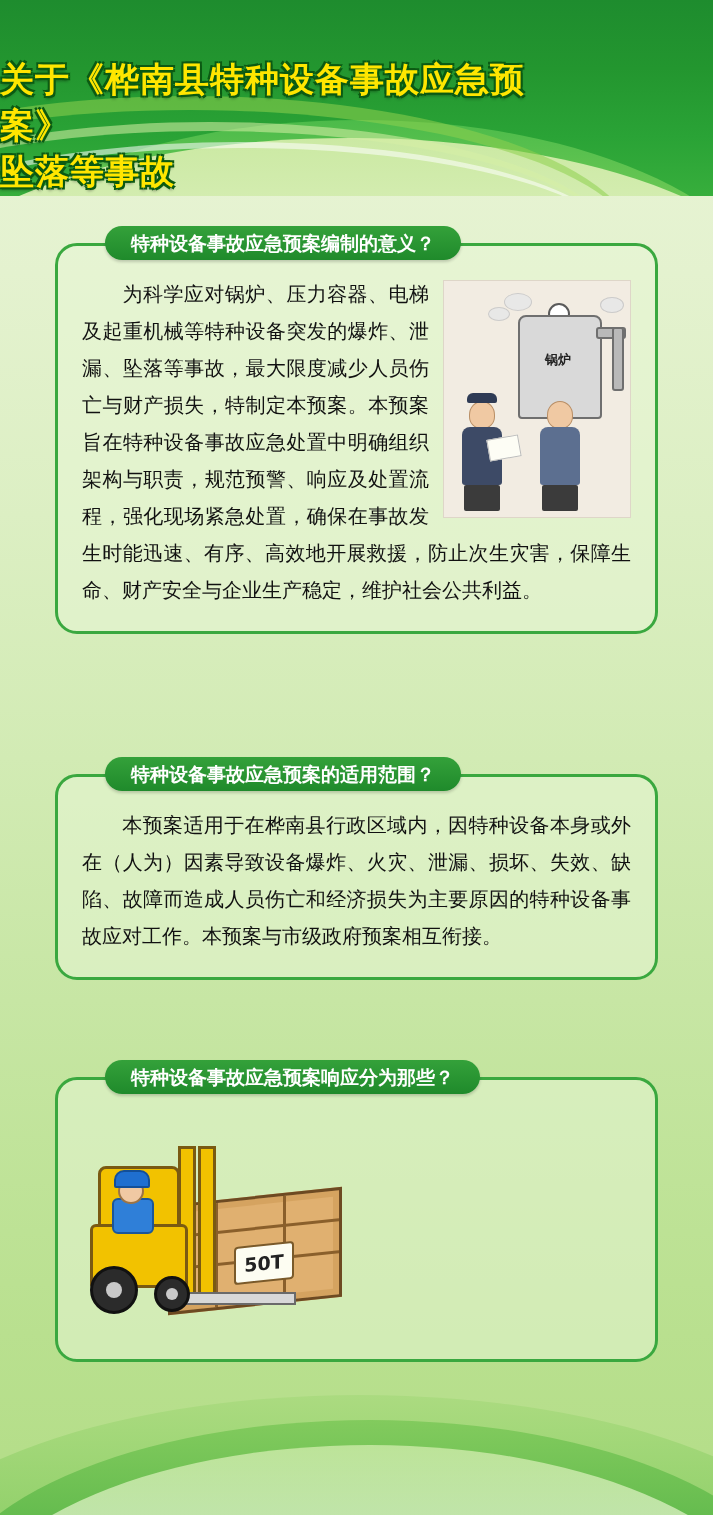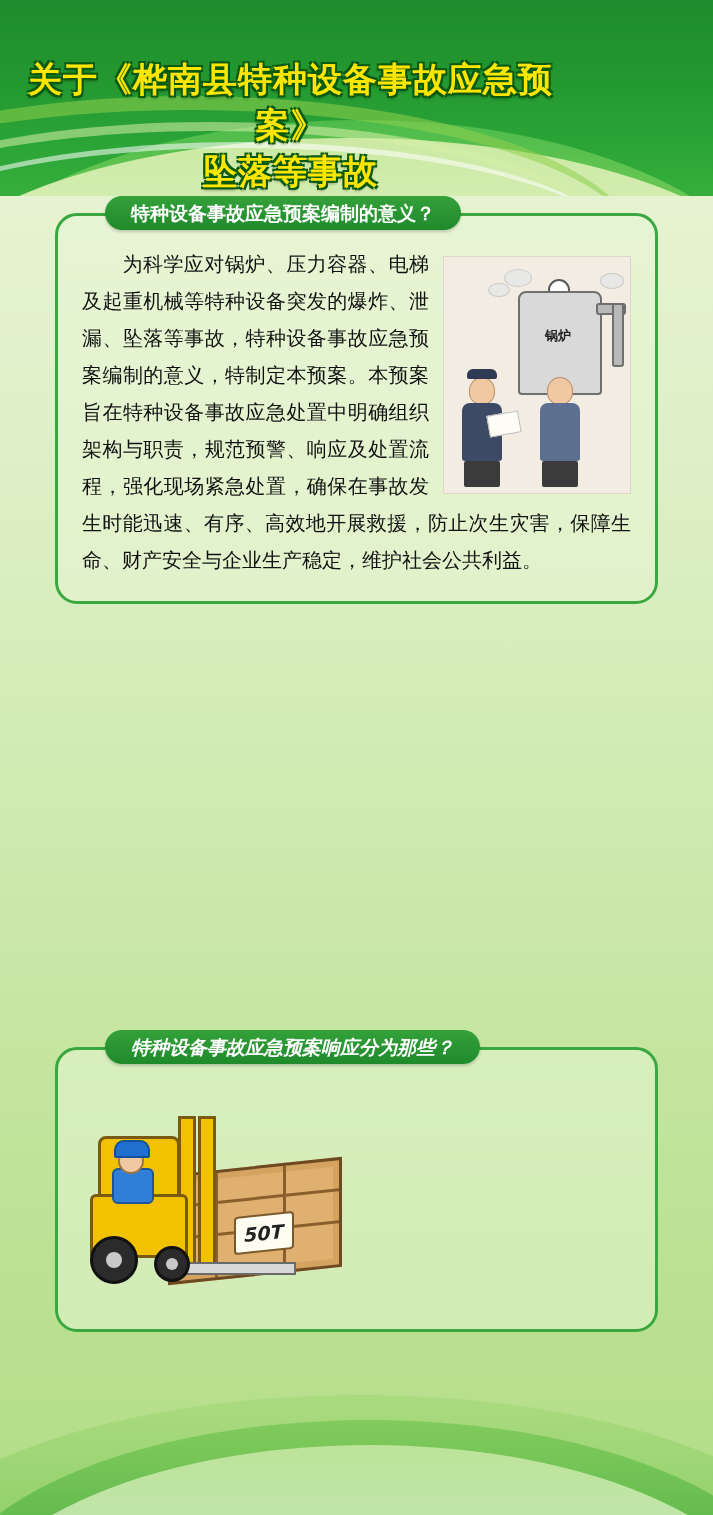--- a/index.html
+++ b/index.html
@@ -80,21 +80,20 @@
     width: 900px;
     height: 180px;
     background: linear-gradient(180deg, #cbe9a3 0%, #dcf0bd 70%, #e6f4ce 100%);
     border-radius: 50% 50% 0 0 / 100% 100% 0 0;
   }
   .title-wrap {
     position: absolute;
     top: 56px;
     left: 0;
     width: 581px;
-    text-align: center;
     z-index: 5;
   }
   .title-line {
     font-family: "DejaVu Sans", "Liberation Sans", sans-serif;
     font-weight: bold;
     font-size: 34px;
     line-height: 46px;
     color: #ffe600;
     letter-spacing: 1px;
     text-shadow:
@@ -116,20 +115,21 @@
     display: inline-block;
     background: linear-gradient(180deg, #34a13a 0%, #1f8a2b 100%);
     color: #ffffff;
     font-weight: bold;
     font-size: 19px;
     line-height: 34px;
     padding: 0 26px;
     border-radius: 17px;
     white-space: nowrap;
     box-shadow: 0 2px 3px rgba(0,0,0,.18);
+    margin-top: 30px;
   }
   .sec-body {
     position: relative;
     margin-top: -17px;
     border: 3px solid #3aa83f;
     border-radius: 22px;
     background: rgba(232,245,214,0.55);
     padding: 30px 24px 22px 24px;
     box-sizing: border-box;
   }
@@ -140,21 +140,21 @@
     text-align: justify;
     text-justify: inter-ideograph;
   }
   .sec-text .indent { display: inline-block; width: 40px; }
 
   
   .fig-boiler {
     float: right;
     width: 186px;
     height: 236px;
-    margin: 10px 0 6px 14px;
+    margin: 4px 0 6px 14px;
     background: #f2ece2;
     border: 1px solid #ded6c8;
     position: relative;
     overflow: hidden;
   }
   .boiler-tank {
     position: absolute;
     left: 74px; top: 34px;
     width: 80px; height: 100px;
     background: #d9d9d9;
@@ -442,27 +442,33 @@
           <div class="p-paper"></div>
         </div>
 
         <div class="person p-worker">
           <div class="p-head"></div>
           <div class="p-body worker"></div>
           <div class="p-legs"></div>
         </div>
       </div>
 
-      <div class="sec-text"><span class="indent"></span><span>为科学应对锅炉、压力容器、电梯及起重机械等特种设备突发的爆炸、泄漏、坠落等事故，特种设备事故应急预案编制的意义，特制定本预案。本预案旨在特种设备事故应急处置中明确组织架构与职责，规范预警、响应及处置流程，强化现场紧急处置，确保在事故发生时能迅速、有序、高效地开展救援，防止次生灾害，保障生命、财产安全与企业生产稳定，维护社会公共利益。</span></div>
+      <div class="sec-text"><span class="indent"></span><span>为科学应对锅炉、压力容器、电梯及起重机械等特种设备突发的爆炸、泄漏、坠落等事故，最大限度减少人员伤亡与财产损失，特制定本预案。本预案旨在特种设备事故应急处置中明确组织架构与职责，规范预警、响应及处置流程，强化现场紧急处置，确保在事故发生时能迅速、有序、高效地开展救援，防止次生灾害，保障生命、财产安全与企业生产稳定，维护社会公共利益。</span></div>
       <div class="clear"></div>
     </div>
   </div>
 
-
-  <div class="section" style="top: 1030px; font-style: italic;">
+  <div class="section" style="top: 727px;">
+    <div class="sec-header">特种设备事故应急预案的适用范围？</div>
+    <div class="sec-body">
+      <div class="sec-text"><span class="indent"></span><span>本预案适用于在桦南县行政区域内，因特种设备本身或外在（人为）因素导致设备爆炸、火灾、泄漏、损坏、失效、缺陷、故障而造成人员伤亡和经济损失为主要原因的特种设备事故应对工作。本预案与市级政府预案相互衔接。</span></div>
+    </div>
+  </div>
+
+  <div class="section" style="top: 1030px;">
     <div class="sec-header">特种设备事故应急预案响应分为那些？</div>
     <div class="sec-body">
 
       <div class="fig-forklift">
         <div class="fk-crate">
           <div class="slat s1"></div>
           <div class="slat s2"></div>
           <div class="vert v1"></div>
           <div class="vert v2"></div>
         </div>

